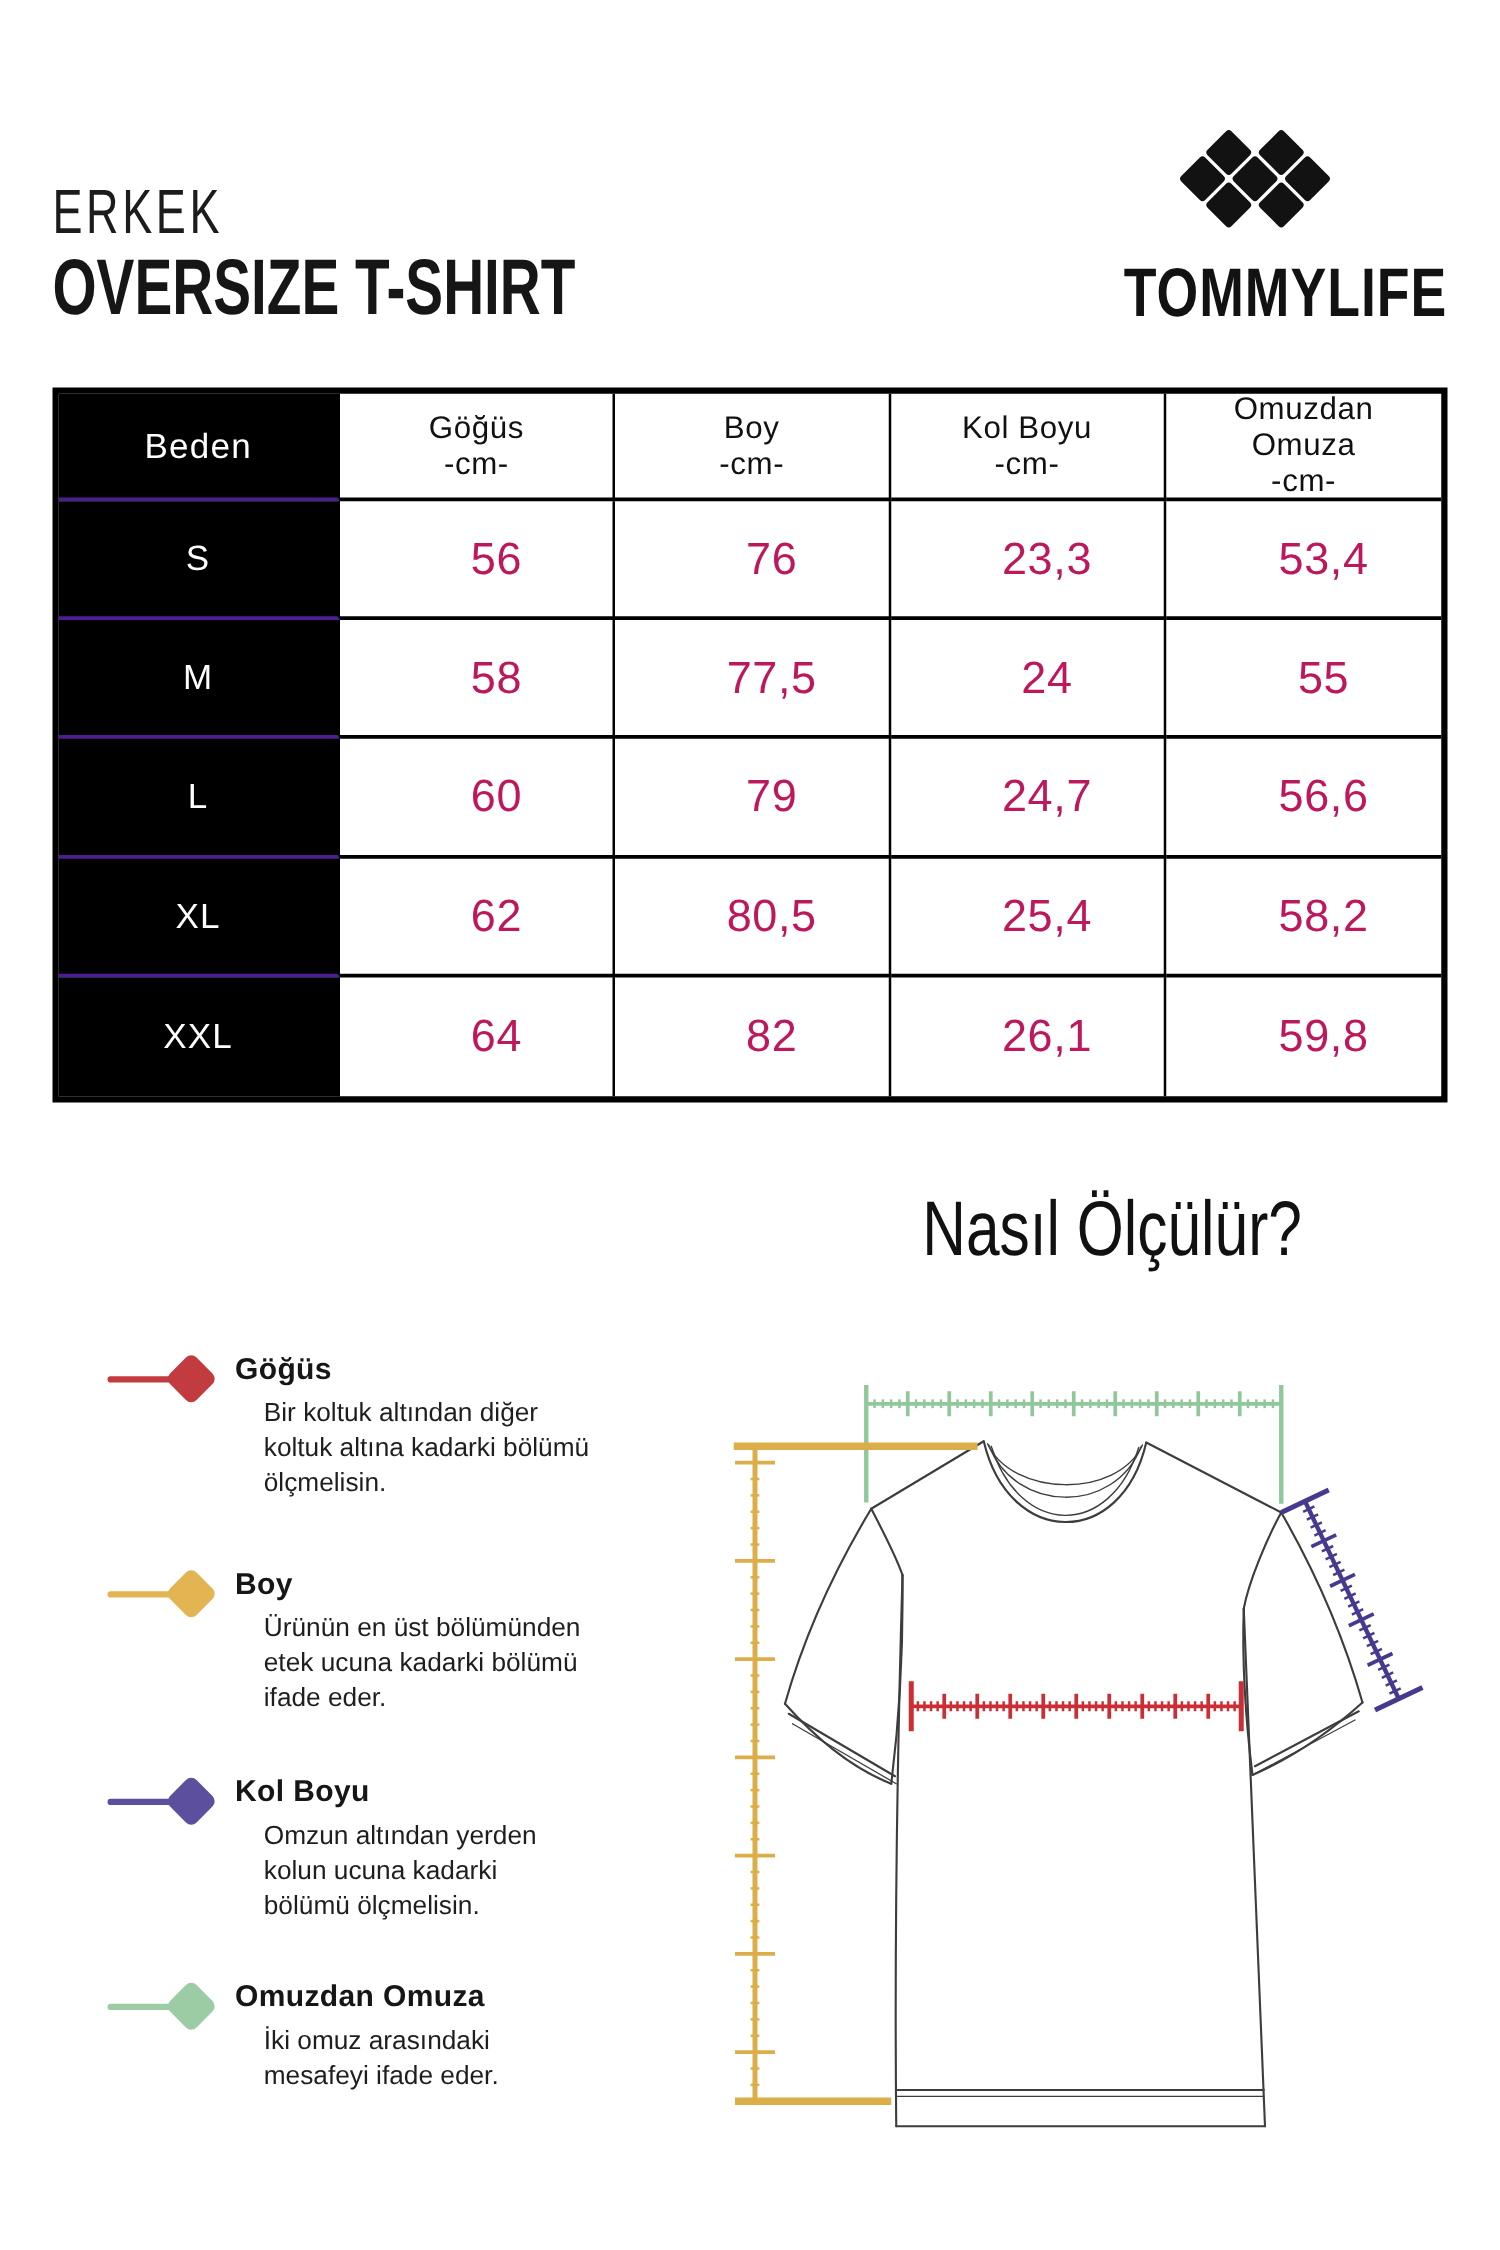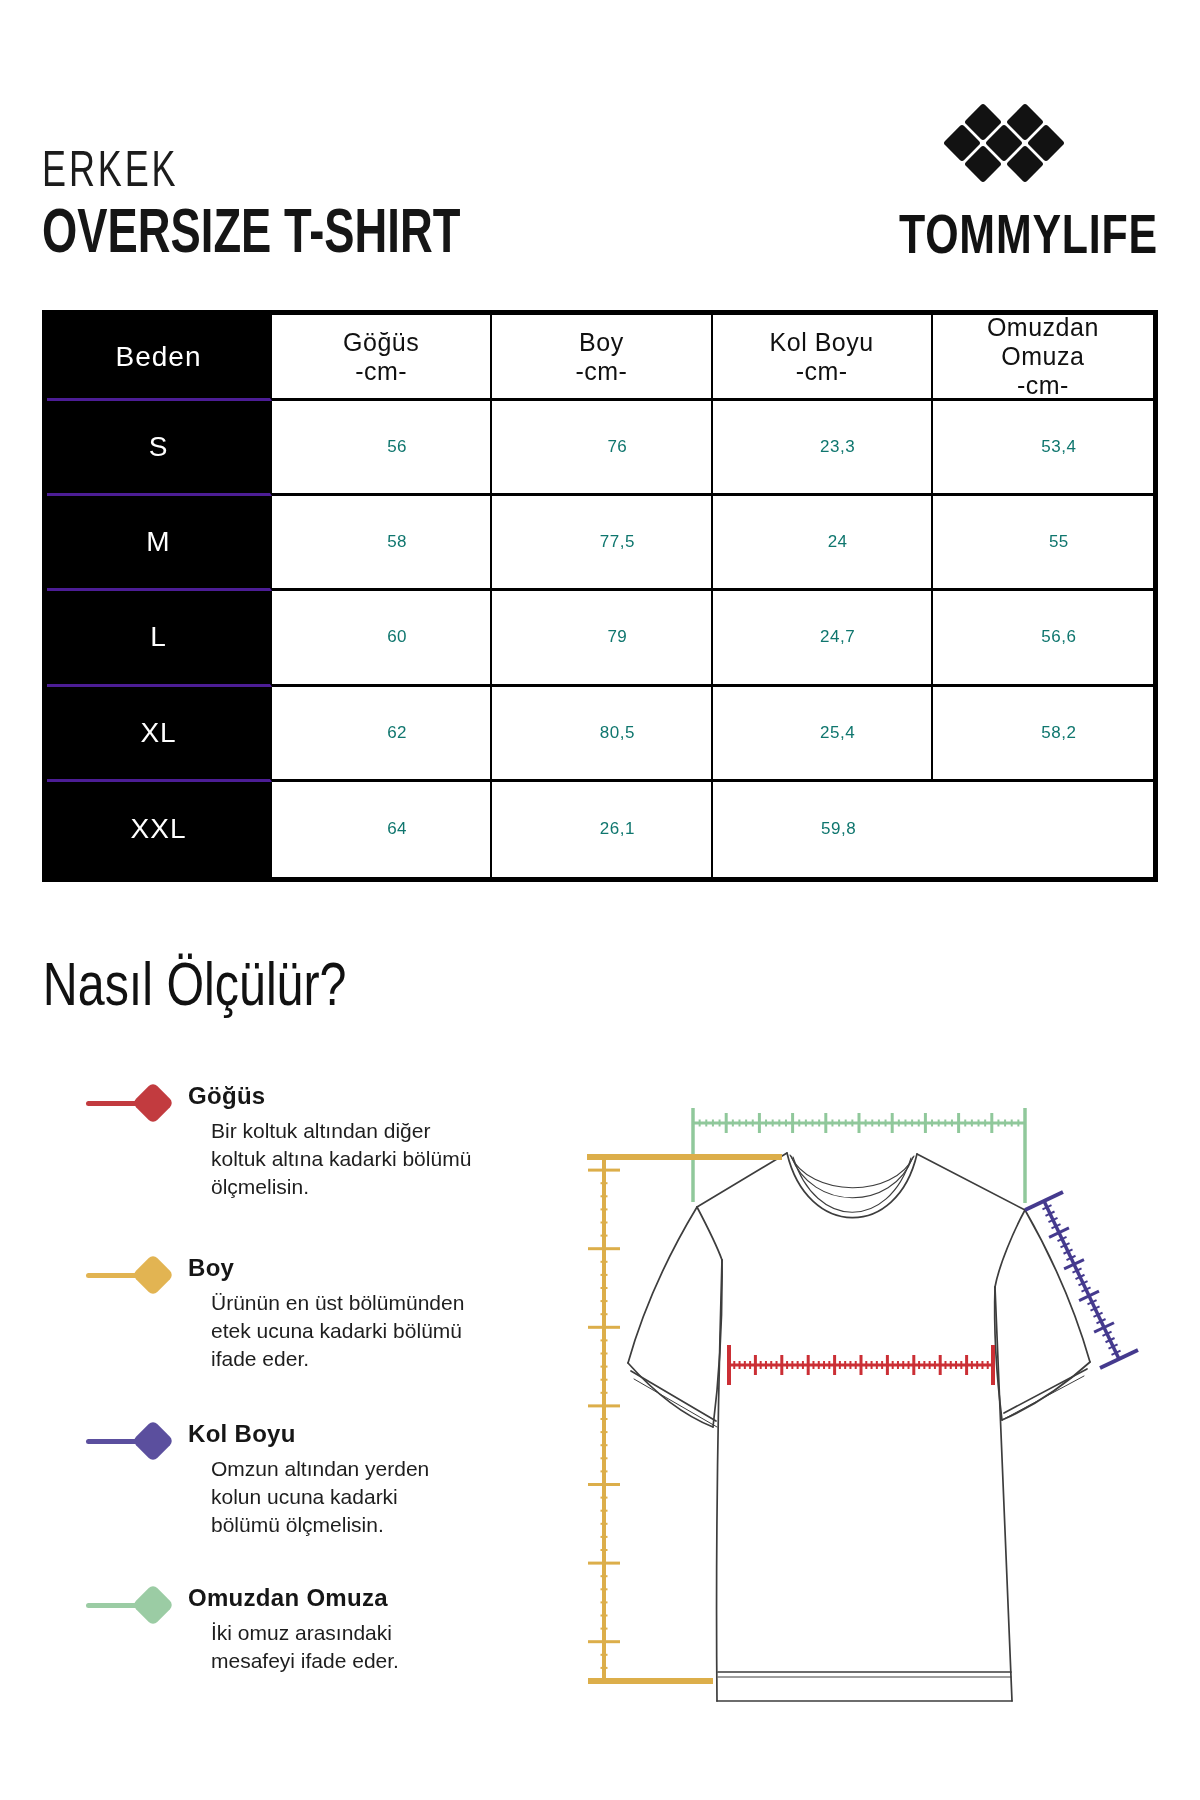--- a/index.html
+++ b/index.html
@@ -21,24 +21,24 @@
     border:5px solid #000;box-sizing:border-box;display:grid;
     grid-template-columns:225px 1fr 1fr 1fr 1fr;grid-template-rows:86px repeat(5,1fr);}
   .size-table .cell{display:flex;align-items:center;justify-content:center;text-align:center;
     border-right:2px solid #000;border-bottom:3px solid #000;white-space:pre-line;box-sizing:border-box;}
   .size-table .cell.last-col{border-right:none;}
   .size-table .cell.last-row{border-bottom:none;}
   .size-table .col-header{font-size:25px;line-height:29px;font-weight:400;color:#111;letter-spacing:.5px;}
   .size-table .size-col{background:#000;color:#fff;border-right:2px solid #000;border-bottom:3px solid #4c1d95;}
   .size-table .corner{font-size:28px;letter-spacing:1px;}
   .size-table .size-label{font-size:28px;letter-spacing:1px;}
-  .size-table .value{font-size:17px;color:#0f766e;letter-spacing:.5px;padding-left:32px;}
+  .size-table .value{font-size:36px;color:#be185d;letter-spacing:.5px;padding-left:32px;}
 
   
-  .howto-title{position:absolute;left:0;top:948px;width:1084px;text-align:left;
+  .howto-title{position:absolute;left:0;top:948px;width:1084px;text-align:right;
     font-size:62px;font-weight:300;color:#111;}
   .howto-title .cond{transform-origin:center center;transform:scaleX(.78);}
 
   .legend-item{position:absolute;left:86px;display:flex;}
   .legend-marker{position:relative;width:102px;height:44px;flex:0 0 102px;}
   .legend-line{position:absolute;left:0;top:19px;width:72px;height:5px;border-radius:3px;}
   .legend-diamond{position:absolute;left:52px;top:6px;width:30px;height:30px;border-radius:6px;
     transform:rotate(45deg);}
   .legend-text{width:330px;}
   .legend-title{font-size:24px;font-weight:700;color:#161616;letter-spacing:.3px;}
@@ -98,20 +98,21 @@
     <div class="cell value last-col">56,6</div>
 
     <div class="cell size-col size-label">XL</div>
     <div class="cell value">62</div>
     <div class="cell value">80,5</div>
     <div class="cell value">25,4</div>
     <div class="cell value last-col">58,2</div>
 
     <div class="cell size-col size-label last-row">XXL</div>
     <div class="cell value last-row">64</div>
+    <div class="cell value last-row">82</div>
     <div class="cell value last-row">26,1</div>
     <div class="cell value last-row last-col">59,8</div>
   </div>
 
   <div class="howto-title">
     <span class="cond">Nasıl Ölçülür?</span>
   </div>
 
   <div class="legend-item" style="top:1082px">
     <div class="legend-marker">

